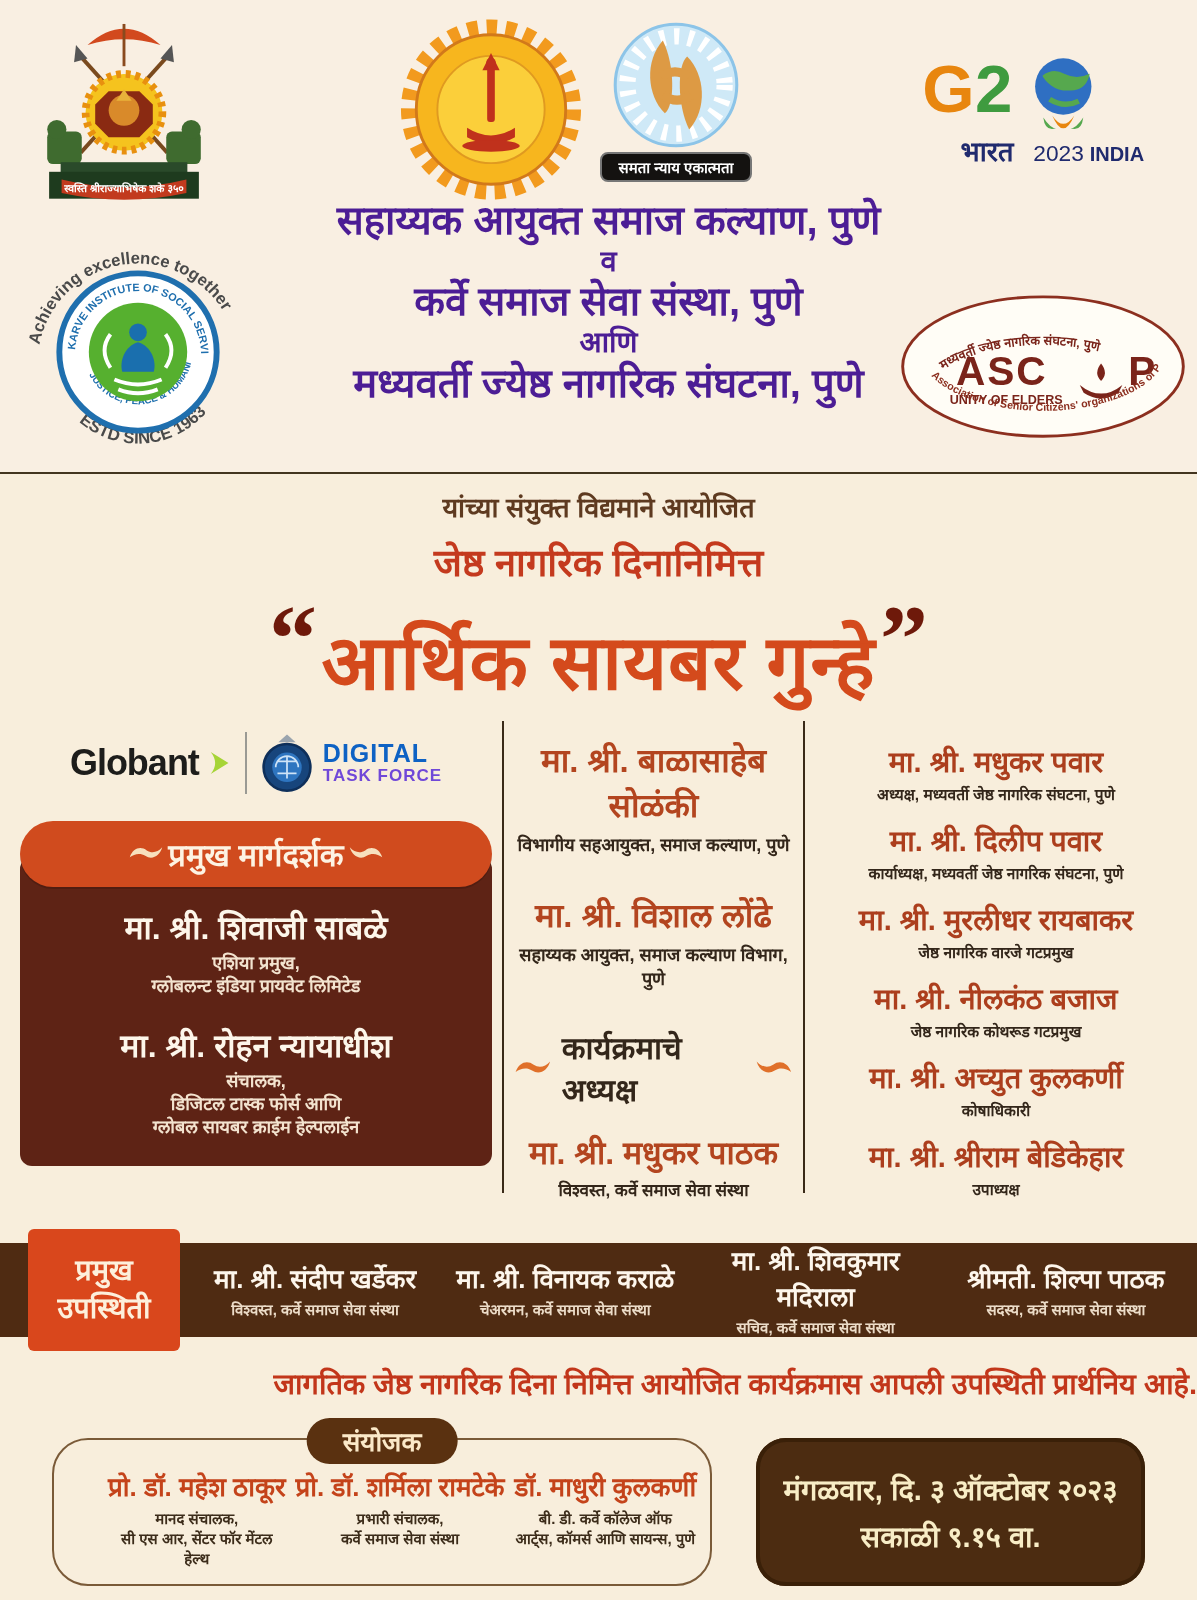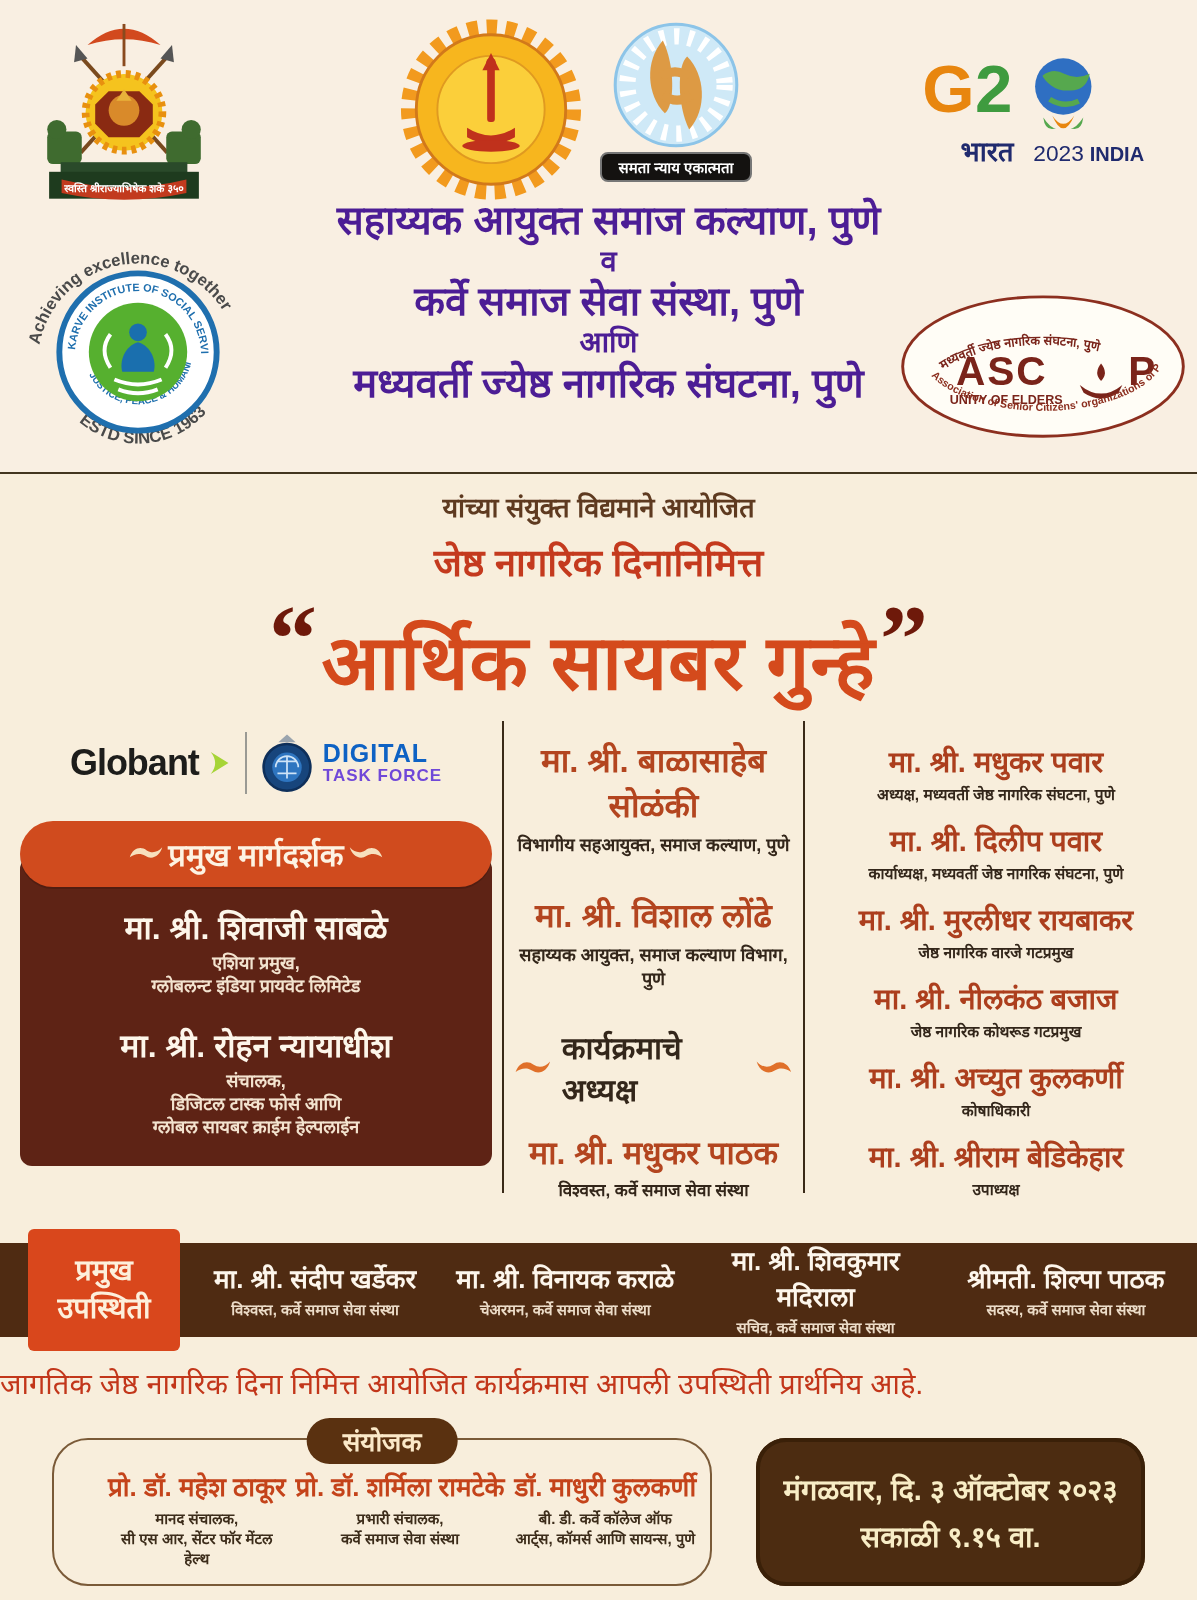--- a/index.html
+++ b/index.html
@@ -57,21 +57,21 @@
   .col-right .p-role{font-size:15.5px;margin-top:3px;}
   .mid-gap{margin-top:36px;}
   
   .att-band{position:relative;margin-top:42px;height:94px;background:#4f2b12;}
   .att-label{position:absolute;left:28px;top:-14px;width:152px;height:122px;background:#d9471c;border-radius:6px;display:flex;flex-direction:column;align-items:center;justify-content:center;color:#fdf0dc;font-weight:bold;font-size:29px;line-height:1.3;z-index:2;}
   .att-entries{position:absolute;left:190px;right:6px;top:0;bottom:0;display:flex;align-items:center;justify-content:space-between;}
   .att-entry{text-align:center;flex:1;}
   .att-name{font-size:26px;font-weight:bold;color:#fdf6ec;}
   .att-role{font-size:15px;font-weight:bold;color:#ecdcc8;margin-top:3px;}
   
-  .invitation{text-align:left;margin-top:26px;color:#c2361a;font-size:29px;font-weight:normal;}
+  .invitation{text-align:right;margin-top:26px;color:#c2361a;font-size:29px;font-weight:bold;}
   
   .bottom-row{display:flex;margin-top:36px;padding:0 52px;gap:44px;align-items:stretch;}
   .organizers-box{flex:1;border:2px solid #7a5a38;border-radius:36px;position:relative;padding:28px 14px 14px;}
   .org-pill{position:absolute;top:-22px;left:50%;transform:translateX(-50%);background:#5a3110;color:#fbe9c8;font-size:26px;font-weight:bold;padding:5px 36px;border-radius:24px;white-space:nowrap;}
   .org-cols{display:flex;justify-content:space-between;gap:10px;text-align:center;margin-left:40px;}
   .org-person{flex:1;}
   .org-name{font-size:26px;font-weight:bold;color:#c4431a;white-space:nowrap;}
   .org-role{font-size:15px;font-weight:bold;color:#3c2c1a;margin-top:5px;line-height:1.35;}
   .date-box{width:402px;background:#4c2c11;border-radius:30px;color:#f8edc6;display:flex;flex-direction:column;align-items:center;justify-content:center;gap:8px;font-size:29px;font-weight:bold;padding:12px 8px;box-shadow:inset 0 0 0 4px #3a2008;}
   svg text{font-family:"Liberation Sans","DejaVu Sans",sans-serif;}

